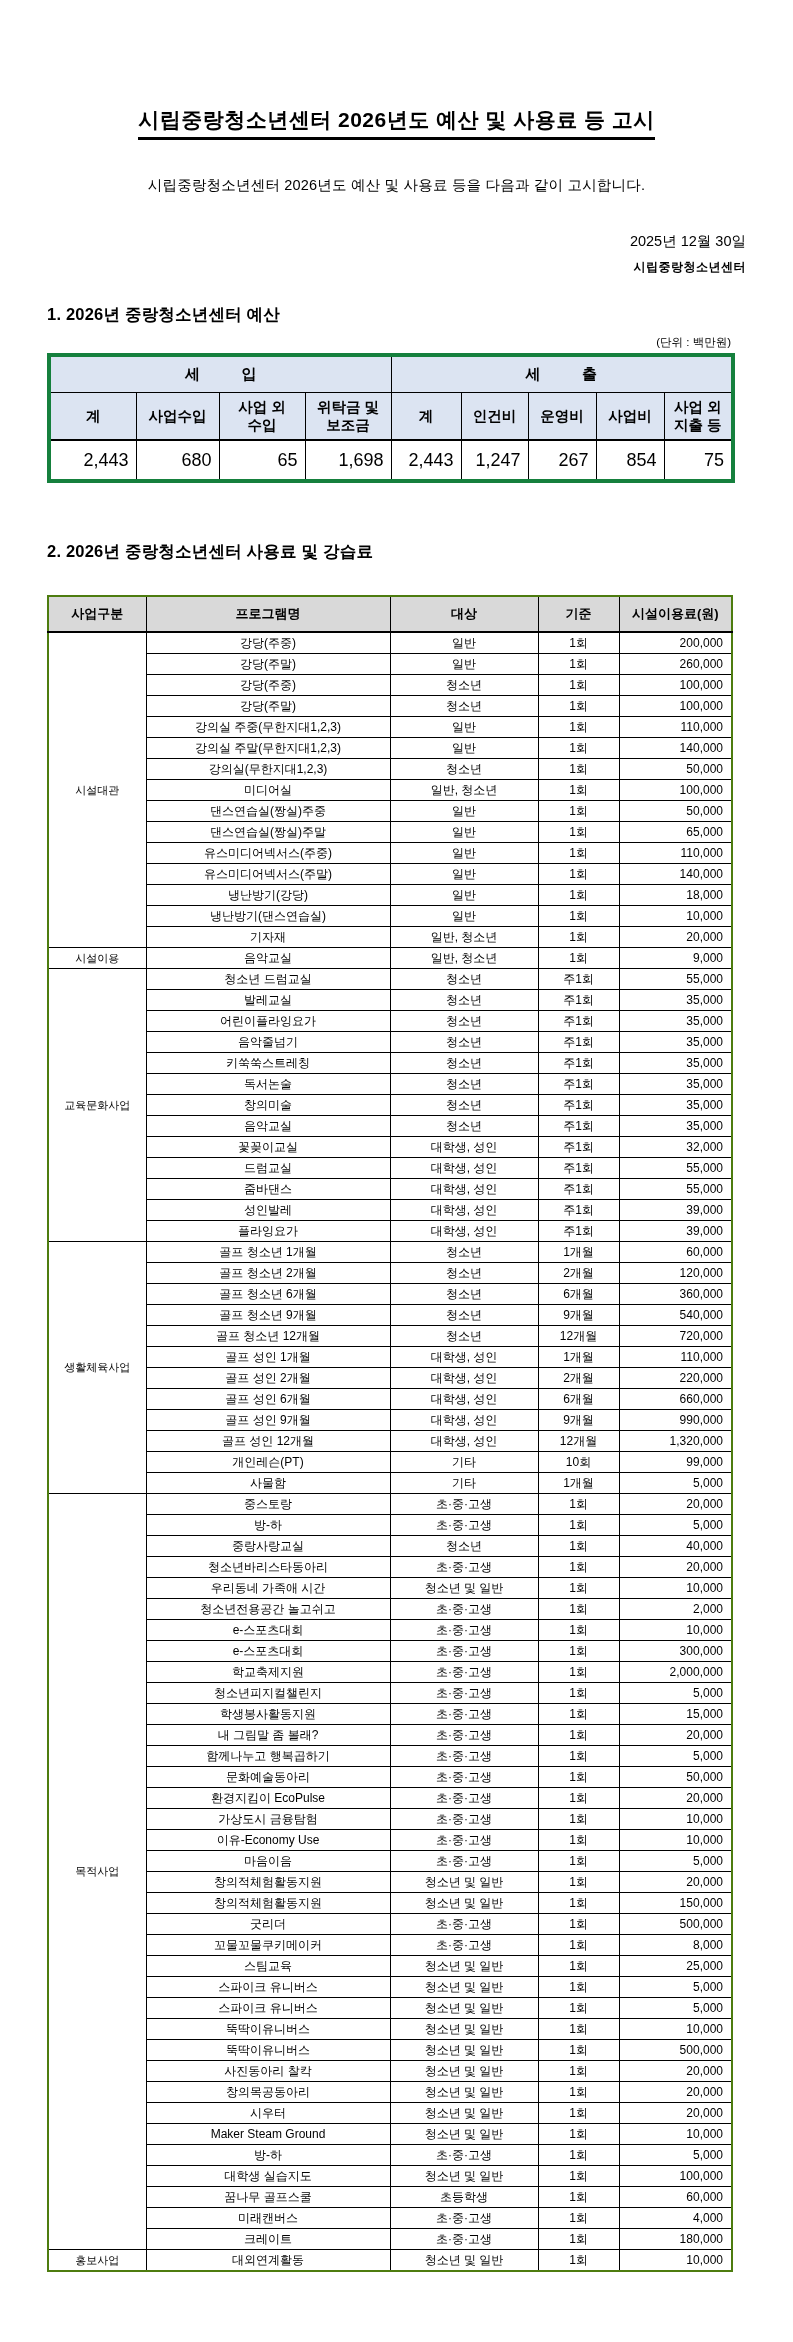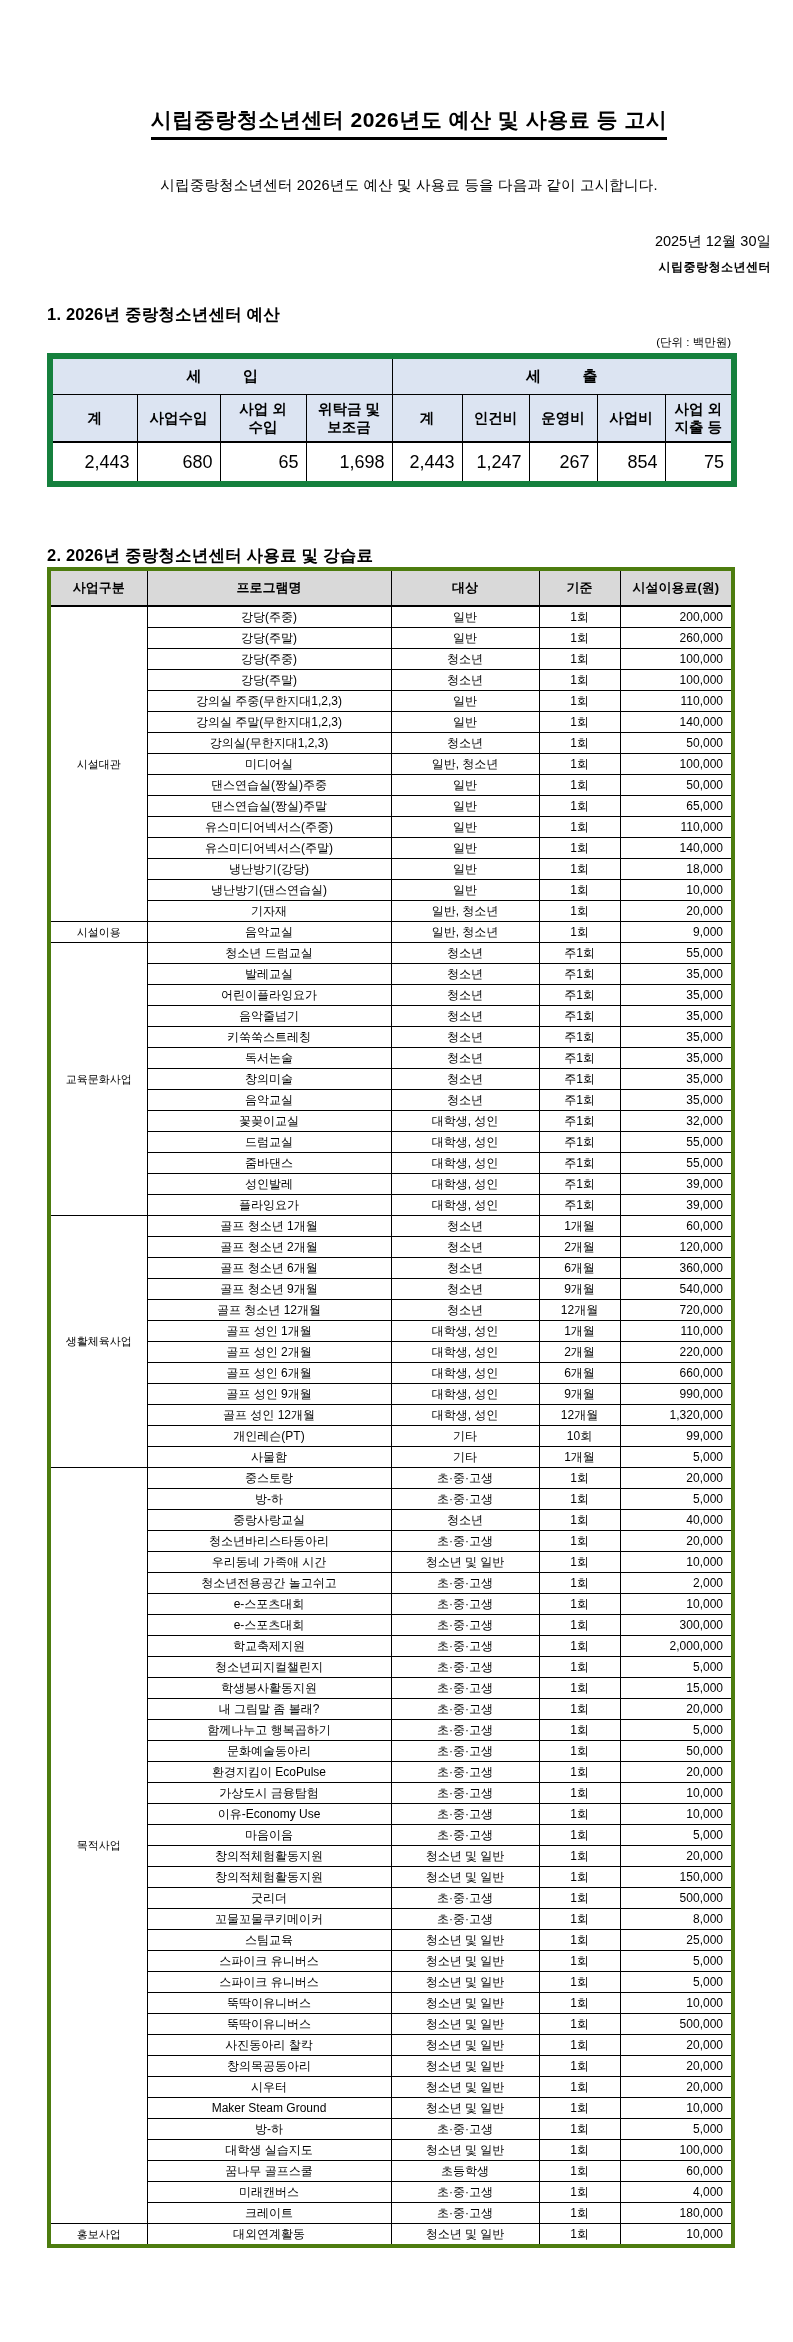--- a/index.html
+++ b/index.html
@@ -1,47 +1,47 @@
 <!DOCTYPE html>
 <html lang="ko"><head>
 <meta charset="utf-8">
 <style>
   html,body{margin:0;padding:0;background:#ffffff;}
   body{
     width:793px;height:2342px;
     font-family:"Liberation Sans","DejaVu Sans",sans-serif;
     color:#000;
   }
-  .page{box-sizing:border-box;width:793px;padding:106px 22px 0 47px;}
+  .page{box-sizing:border-box;width:793px;padding:106px 47px 0 47px;}
 
   .doc-title{margin:0;text-align:center;font-size:21px;font-weight:bold;letter-spacing:.5px;}
   .doc-title .u{display:inline-block;border-bottom:3px solid #000;padding-bottom:3px;}
 
   .intro{margin:36px 0 0 0;text-align:center;font-size:14.5px;letter-spacing:.2px;}
 
   .signoff{margin-top:36px;text-align:right;font-size:14.5px;line-height:1.4;}
   .signoff .org{font-weight:bold;font-size:12px;margin-top:8px;letter-spacing:.5px;}
 
   h2.sec-heading{margin:0;font-size:16.5px;font-weight:bold;letter-spacing:.2px;}
   .sec1{margin-top:28px;}
   .sec2{margin-top:58px;}
   .unit{width:684px;text-align:right;font-size:11.5px;margin:9px 0 3px 0;}
 
   table{border-collapse:collapse;table-layout:fixed;width:684px;background:#fff;}
   td,th{border:1px solid #000;text-align:center;overflow:hidden;padding:0;}
 
   
-  .budget-table{border:6px solid #15803d;}
+  .budget-table{border:4px solid #15803d;}
   .budget-table .grp-cell{background:#dce4f2;height:35px;font-weight:bold;font-size:15px;white-space:pre;}
   .budget-table .hdr td{background:#dce4f2;height:46px;font-weight:bold;font-size:14.5px;
     white-space:pre-line;line-height:1.25;border-bottom:2px solid #000;}
   .budget-table .vals td{height:38px;font-size:18px;text-align:right;padding-right:7px;}
 
   
-  .fees-table{border:4px solid #4d7c0f;}
+  .fees-table{border:2px solid #4d7c0f;margin-top:32px;}
   .fees-table th{background:#d9d9d9;height:34px;font-size:13px;font-weight:bold;border-bottom:2px solid #000;}
   .fees-table td{height:20px;font-size:12px;line-height:1;}
   .fees-table td.c-fee{text-align:right;padding-right:8px;}
   .fees-table td.group-cell{font-size:11px;}
 </style>
 </head>
 <body>
 
 <div class="page">
 

